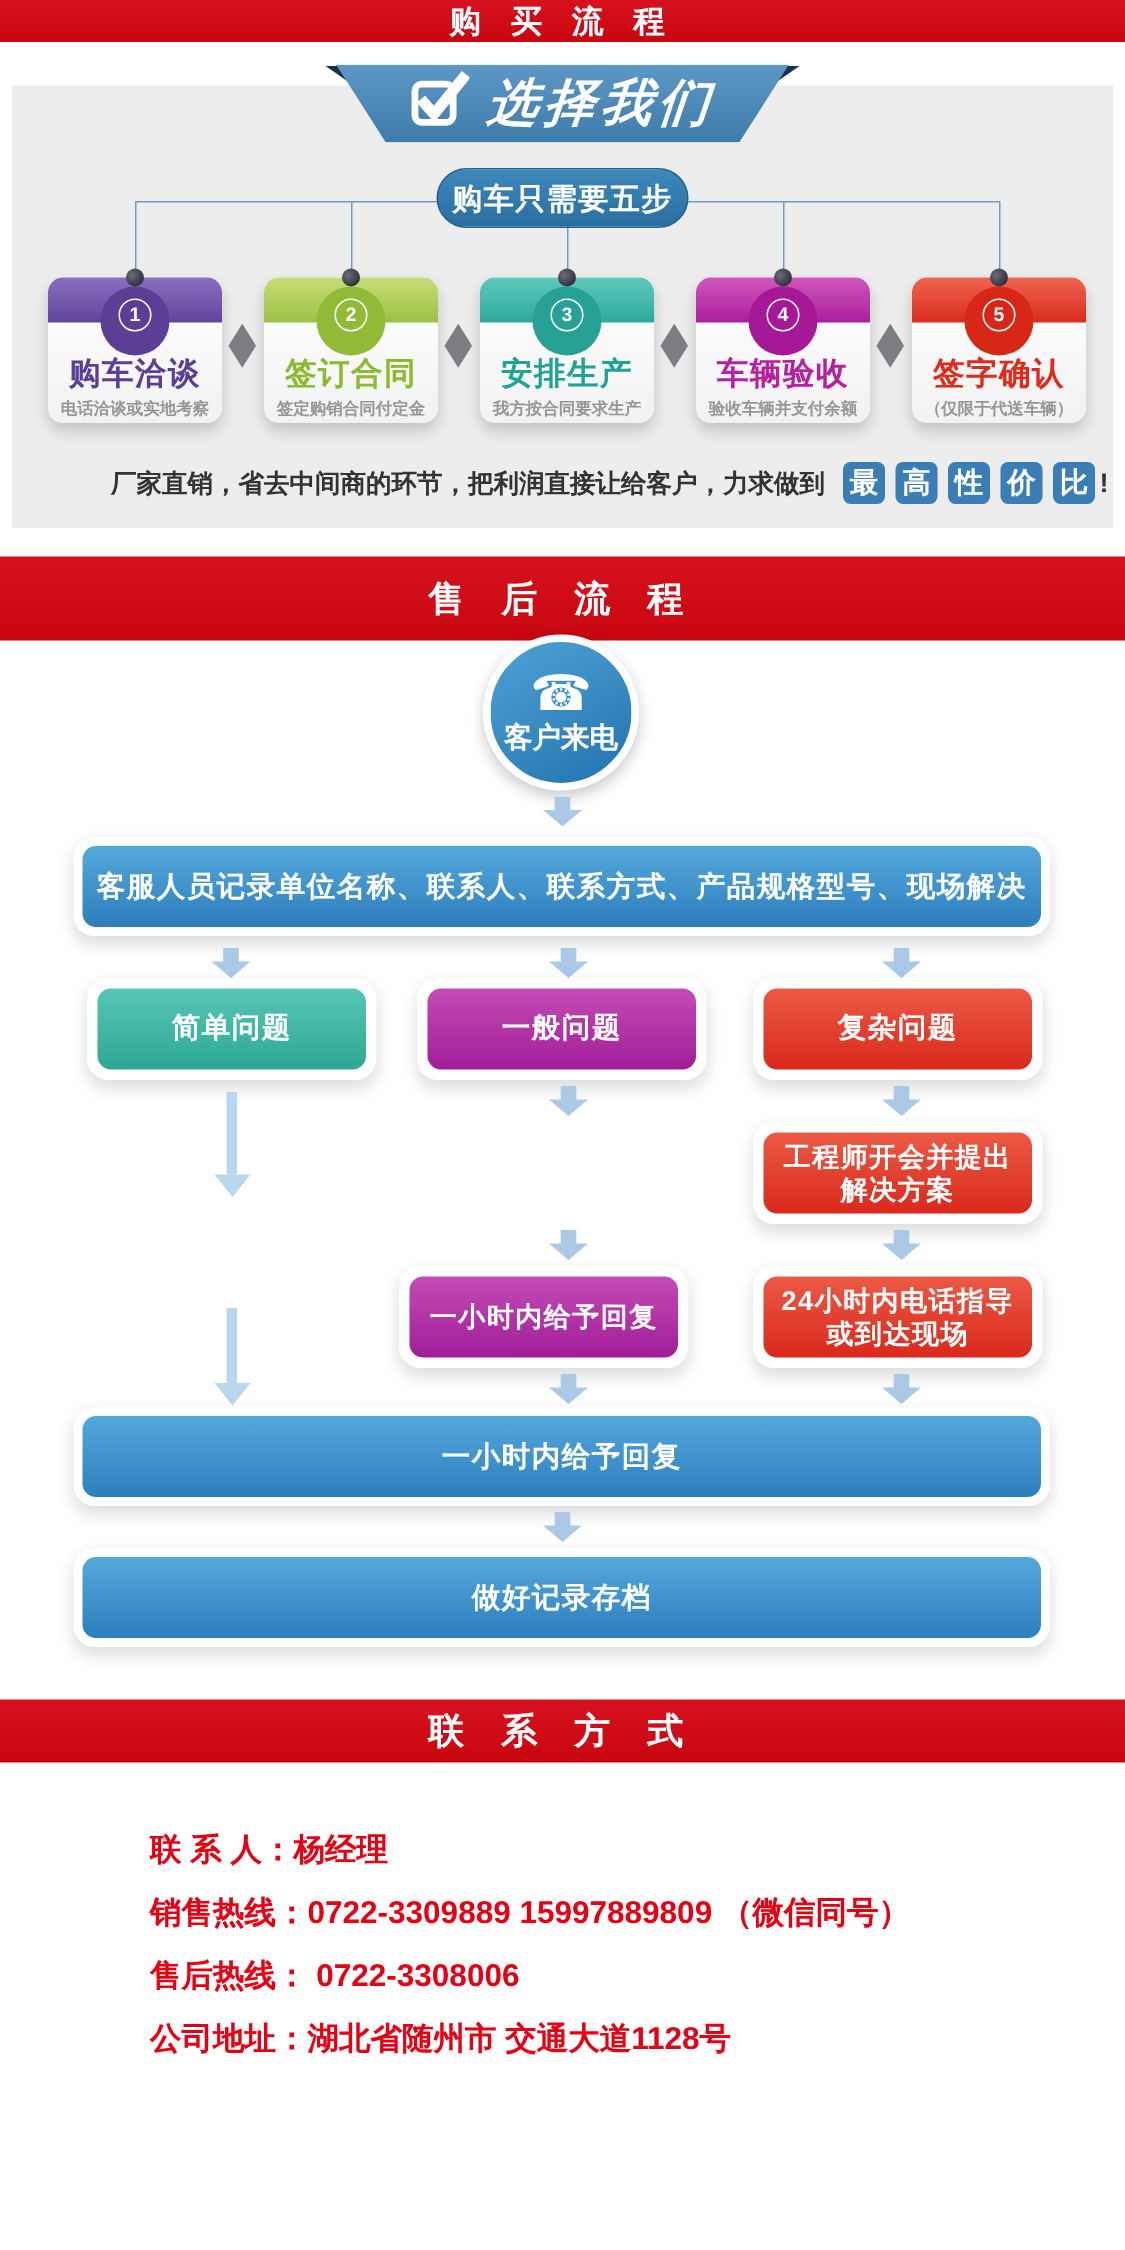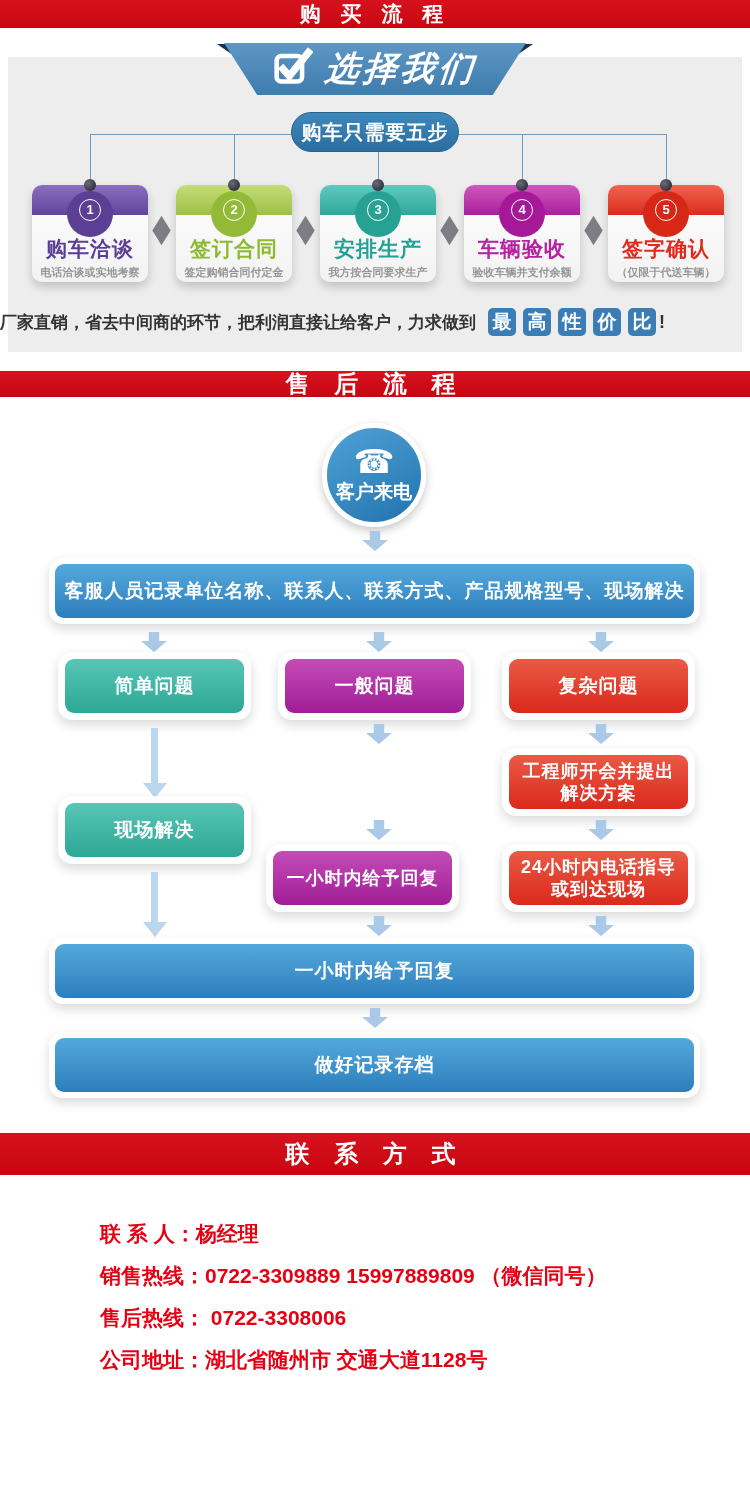--- a/index.html
+++ b/index.html
@@ -3,21 +3,21 @@
 <meta charset="utf-8">
 <style>
   html,body{margin:0;padding:0;background:#fff;}
   *{box-sizing:border-box;font-family:"Liberation Sans","DejaVu Sans",sans-serif;}
   .page{position:relative;width:750px;height:1500px;margin:0 auto;background:#fff;overflow:hidden;}
 
   
   .band{position:absolute;left:0;width:750px;background:linear-gradient(#d5121d,#c80610);color:#fff;
         display:flex;align-items:center;justify-content:center;font-weight:bold;}
   .band1{top:0;height:28px;font-size:21px;letter-spacing:7px;}
-  .band2{top:371px;height:26px;font-size:24px;letter-spacing:9px;}
+  .band2{top:371px;height:56px;font-size:24px;letter-spacing:9px;}
   .band3{top:1133px;height:42px;font-size:24px;letter-spacing:9px;}
 
   
   .gray-panel{position:absolute;left:8px;top:57px;width:734px;height:295px;background:#ededed;}
 
   
   .fold{position:absolute;width:26px;height:18px;background:#16324f;z-index:4;}
   .fold-l{left:217px;top:44px;clip-path:polygon(0 0,100% 0,100% 100%);}
   .fold-r{left:507px;top:44px;clip-path:polygon(0 0,100% 0,0 100%);}
   .ribbon{position:absolute;left:224px;top:43px;width:302px;height:52px;z-index:5;
@@ -46,21 +46,21 @@
   .card-desc{position:absolute;top:80px;left:0;width:100%;text-align:center;font-size:11px;font-weight:bold;color:#969696;}
   .c1 .card-band{background:linear-gradient(#8a6fc0,#5f449b);} .c1 .card-bulge{background:#5a3f94;} .c1 .card-title{color:#5b3f96;}
   .c2 .card-band{background:linear-gradient(#c6dc78,#9cc143);} .c2 .card-bulge{background:#93ba37;} .c2 .card-title{color:#8cba30;}
   .c3 .card-band{background:linear-gradient(#5fcabe,#2ea89b);} .c3 .card-bulge{background:#28a195;} .c3 .card-title{color:#21a394;}
   .c4 .card-band{background:linear-gradient(#d058bc,#aa1e9d);} .c4 .card-bulge{background:#a51897;} .c4 .card-title{color:#b5219e;}
   .c5 .card-band{background:linear-gradient(#ef6450,#da2c1d);} .c5 .card-bulge{background:#d62717;} .c5 .card-title{color:#e02a1c;}
 
   .diamond{position:absolute;top:224px;width:13px;height:13px;background:#7d7d84;transform:scaleY(1.6) rotate(45deg);}
 
   
-  .slogan{position:absolute;left:0;top:308px;width:724px;display:flex;align-items:center;justify-content:flex-start;}
+  .slogan{position:absolute;left:15px;top:308px;width:724px;display:flex;align-items:center;justify-content:flex-end;}
   .slogan-text{font-size:17px;font-weight:bold;color:#333;}
   .slogan-box{width:28px;height:28px;margin-left:7px;border-radius:5px;background:#3b7db5;color:#fff;
               font-size:19px;font-weight:bold;display:flex;align-items:center;justify-content:center;}
   .slogan-box.first{margin-left:12px;}
   .slogan-bang{font-size:18px;font-weight:bold;color:#333;margin-left:3px;}
 
   
   .phone-circle{position:absolute;left:322px;top:423px;width:104px;height:104px;border-radius:50%;
                 background:linear-gradient(150deg,#4fa2d6,#2273ae);border:5px solid #fff;
                 box-shadow:0 4px 10px rgba(0,0,0,.22);display:flex;flex-direction:column;align-items:center;justify-content:center;}
@@ -209,23 +209,20 @@
   </div>
 
   <div class="larr" style="top:728px;height:55px"></div>
   <div class="arr" style="left:366px;top:724px"></div>
   <div class="arr" style="left:588px;top:724px"></div>
 
   <div class="ccard" style="left:502px;top:748px">
     <div class="cbox redbox small">工程师开会并提出
 解决方案</div>
   </div>
-  <div class="ccard" style="left:58px;top:796px">
-    <div class="cbox teal">现场解决</div>
-  </div>
 
   <div class="arr" style="left:366px;top:820px"></div>
   <div class="arr" style="left:588px;top:820px"></div>
 
   <div class="ccard" style="left:266px;top:844px">
     <div class="cbox mag small">一小时内给予回复</div>
   </div>
   <div class="ccard" style="left:502px;top:844px">
     <div class="cbox redbox small">24小时内电话指导
 或到达现场</div>

